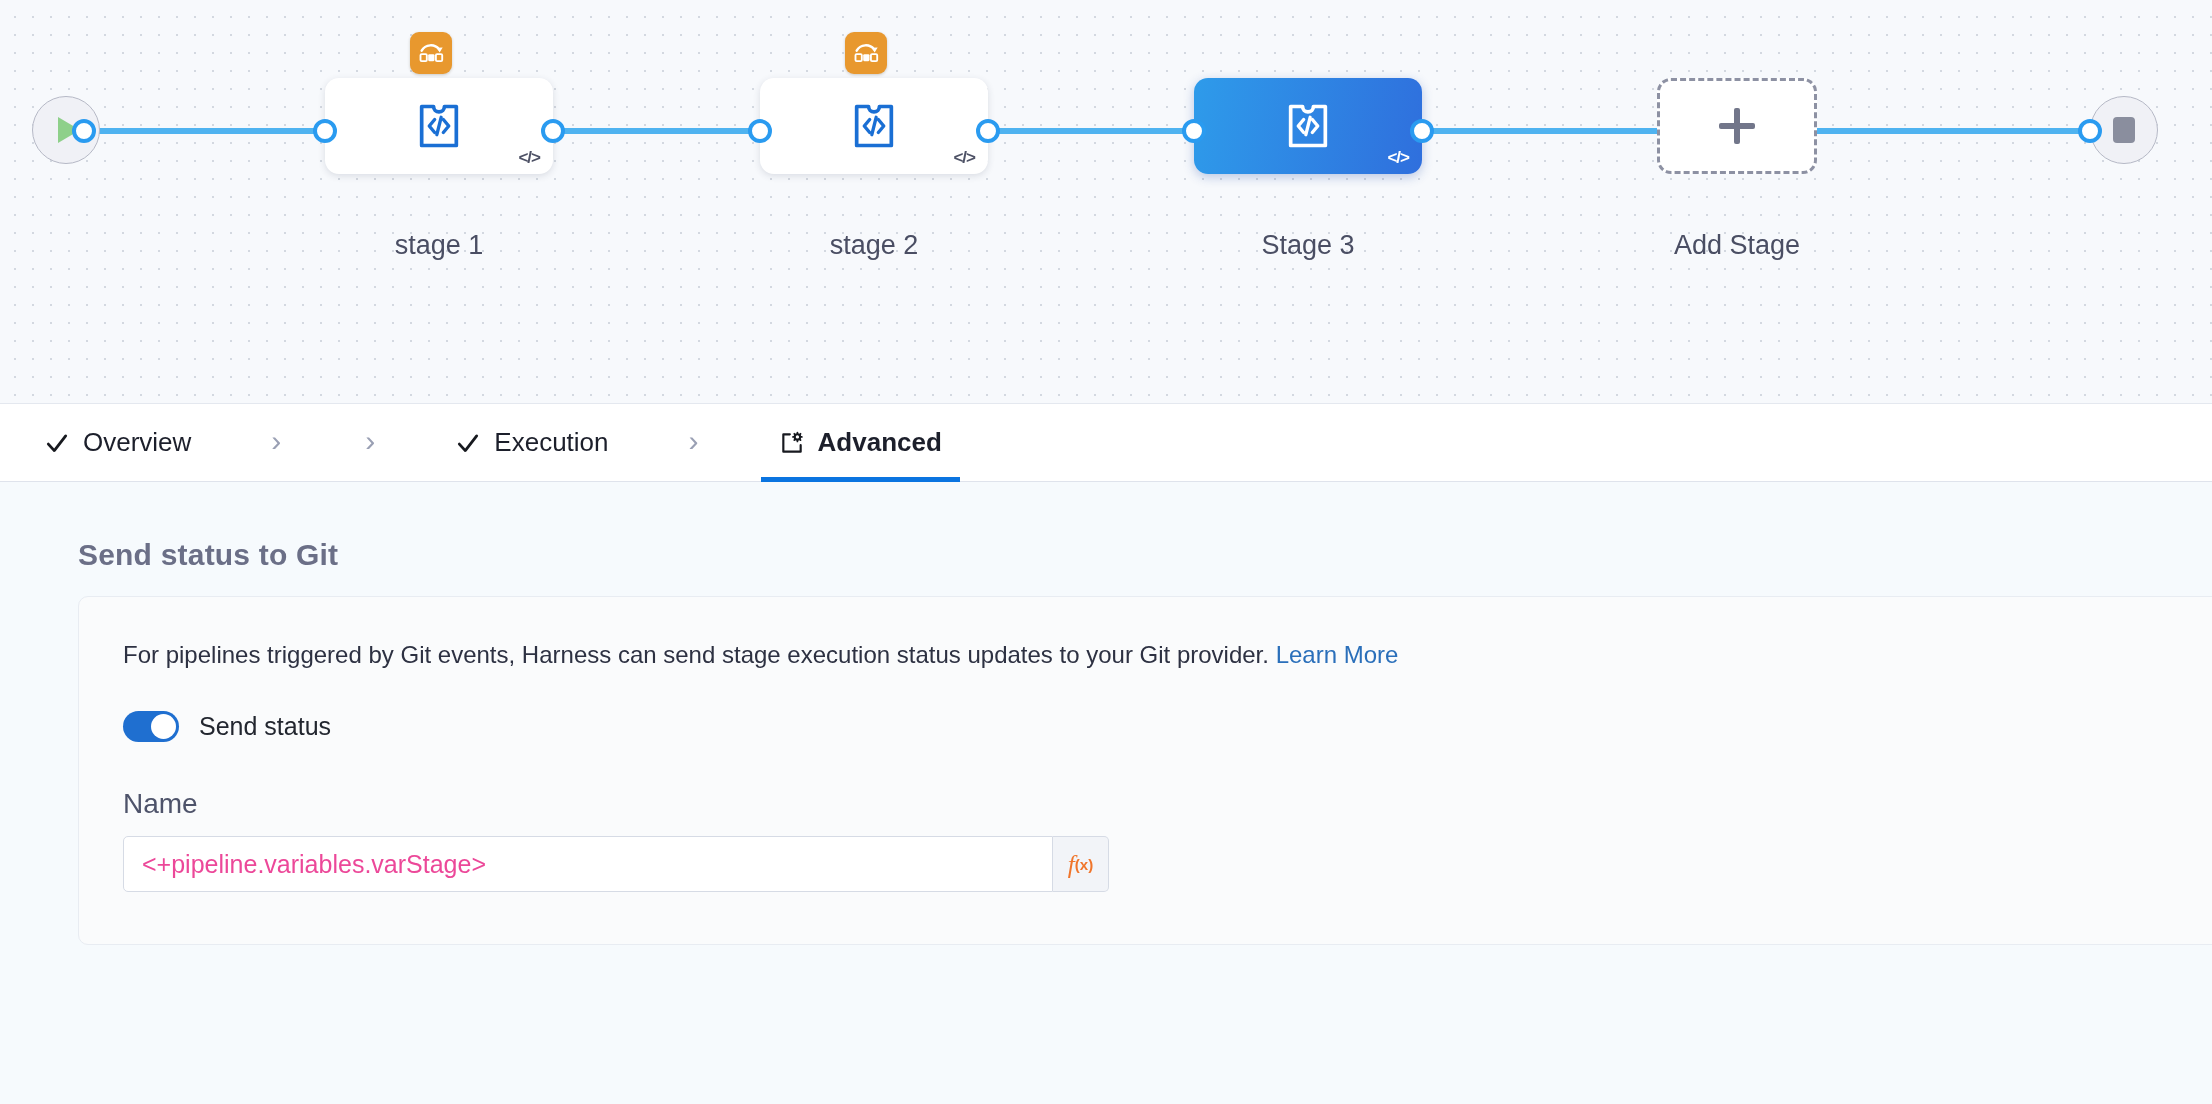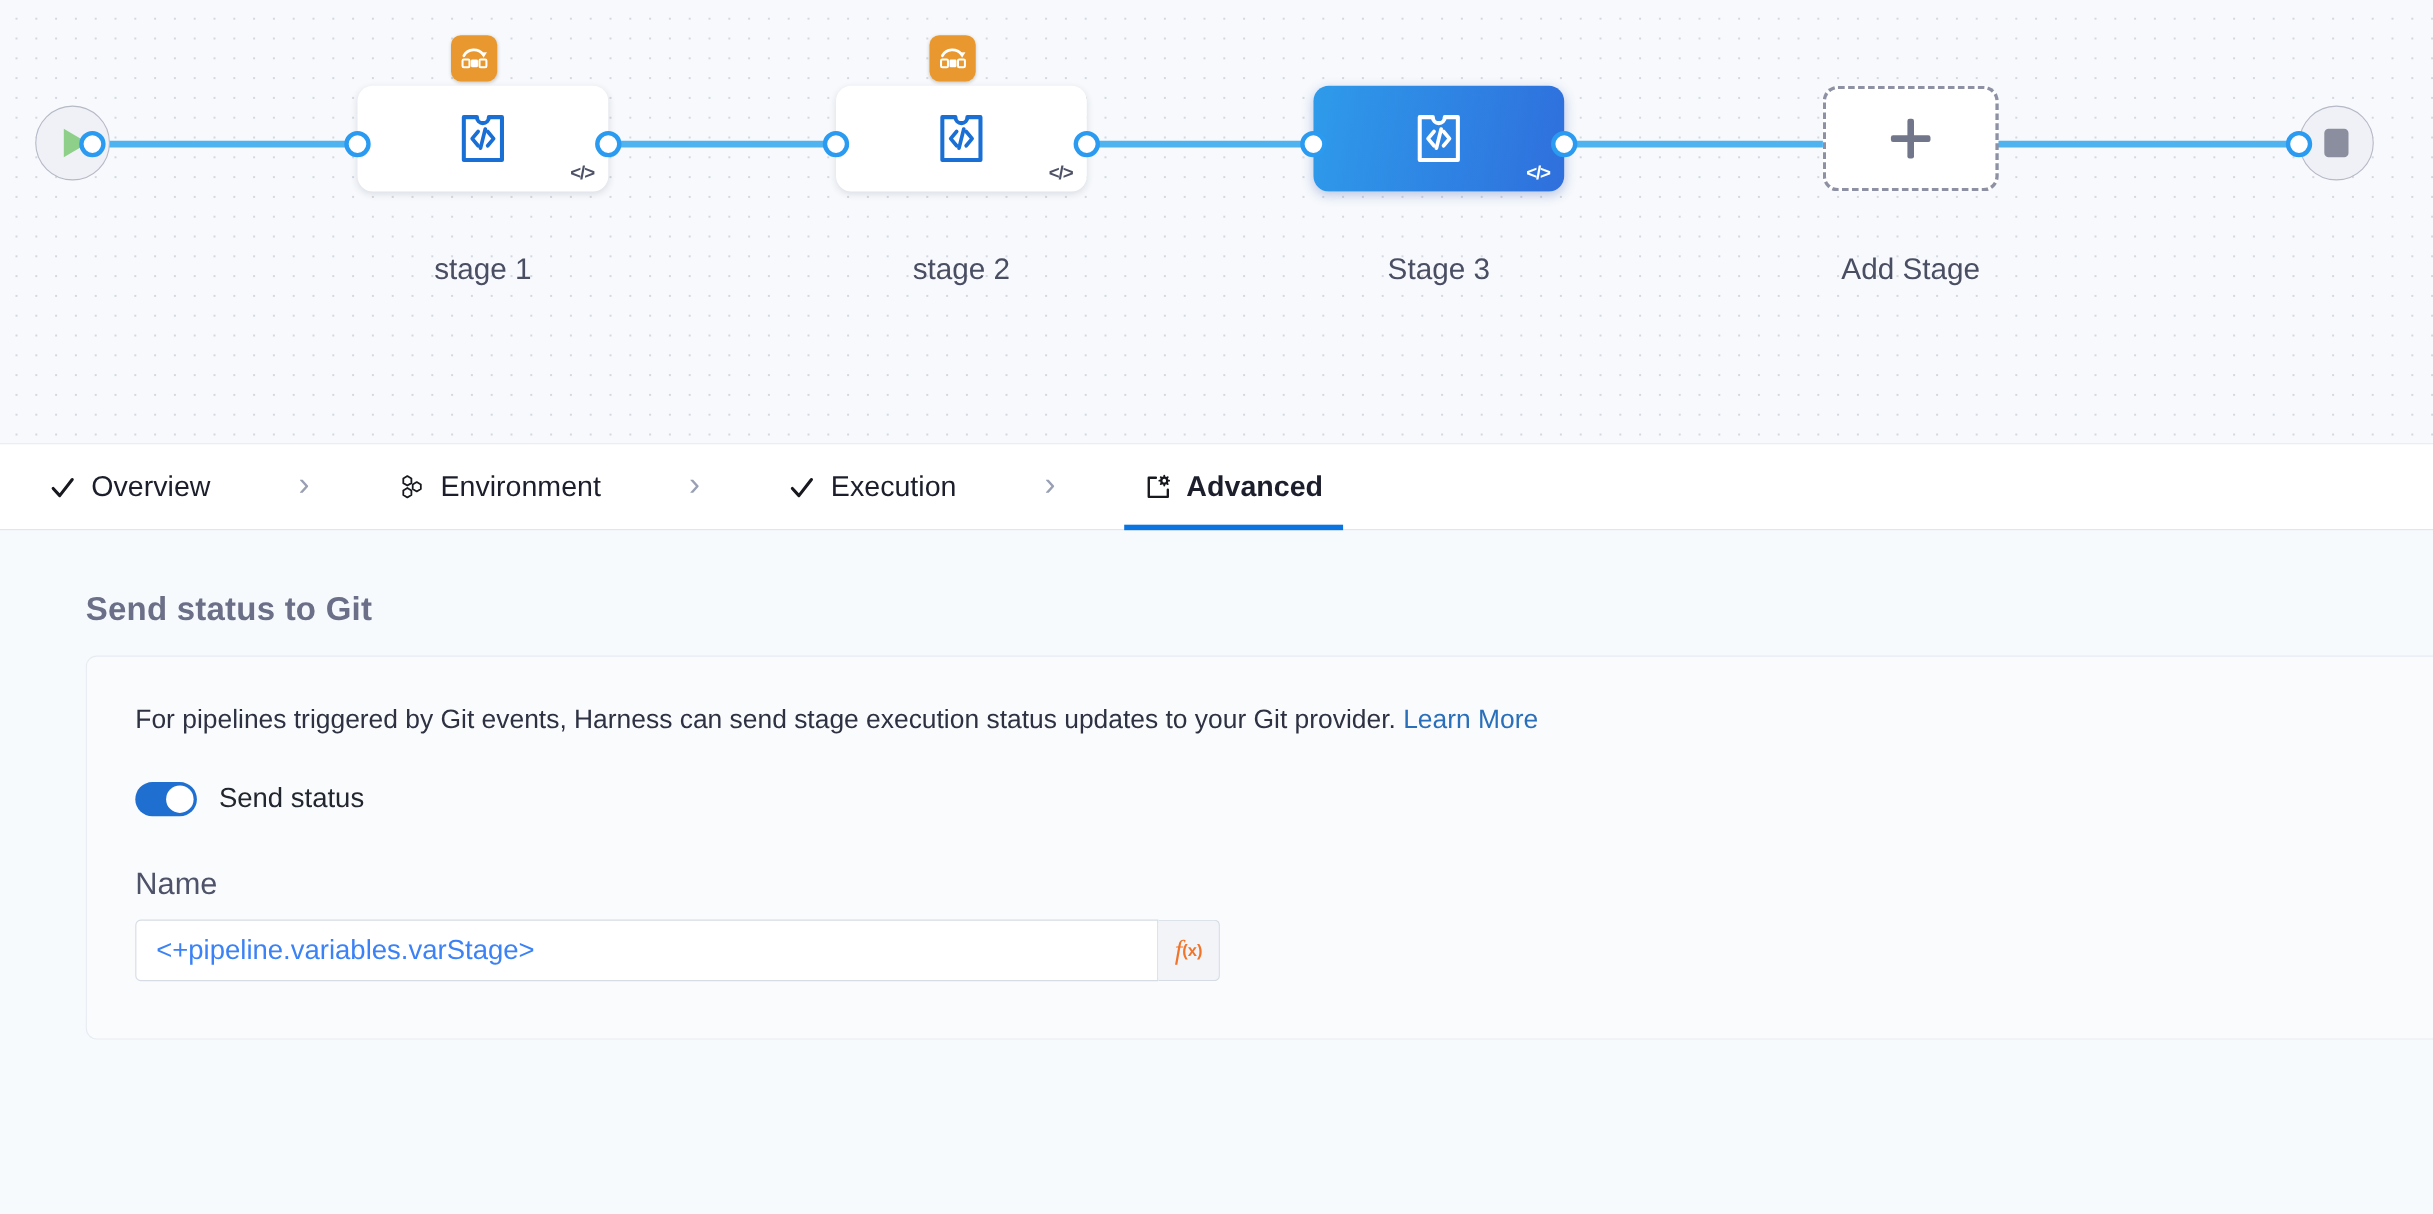--- a/index.html
+++ b/index.html
@@ -246,21 +246,21 @@
     margin-bottom: 16px;
     font-family: "Liberation Sans", sans-serif;
   }
   .input-row { display: flex; align-items: stretch; }
   .text-input {
     width: 930px; height: 56px;
     border: 1px solid #d6dbe5;
     border-radius: 5px 0 0 5px;
     background: #ffffff;
     font-size: 25px;
-    color: #3b82f6;
+    color: #ec4899;
     padding: 0 18px;
     font-family: "Liberation Sans", sans-serif;
     outline: none;
   }
   .fx-btn {
     width: 56px; height: 56px;
     border: 1px solid #d6dbe5;
     border-left: none;
     border-radius: 0 5px 5px 0;
     background: #f2f4f8;
@@ -356,28 +356,20 @@
 <div class="tabstrip">
 
   <div class="tab">
     <svg class="tab-ico" viewBox="0 0 24 24">
       <path d="M4 13 l5.5 6 L20 5.5" fill="none" stroke="#17191f" stroke-width="2.6" stroke-linecap="round" stroke-linejoin="round"></path>
     </svg>
     <span class="tab-label">Overview</span>
   </div>
   <span class="tab-sep">›</span>
 
-  <div class="tab">
-    <svg class="tab-ico" viewBox="0 0 24 24">
-      <path d="M8.6 2.6 l3.4 2 v3.9 l-3.4 2 l-3.4-2 V4.6 Z" fill="none" stroke="#17191f" stroke-width="1.5" stroke-linejoin="round"></path>
-      <path d="M8.6 12.6 l3.4 2 v3.9 l-3.4 2 l-3.4-2 v-3.9 Z" fill="none" stroke="#17191f" stroke-width="1.5" stroke-linejoin="round"></path>
-      <path d="M16.5 7.6 l3.4 2 v3.9 l-3.4 2 l-3.4-2 V9.6 Z" fill="none" stroke="#17191f" stroke-width="1.5" stroke-linejoin="round"></path>
-    </svg>
-    <span class="tab-label">Environment</span>
-  </div>
   <span class="tab-sep">›</span>
 
   <div class="tab">
     <svg class="tab-ico" viewBox="0 0 24 24">
       <path d="M4 13 l5.5 6 L20 5.5" fill="none" stroke="#17191f" stroke-width="2.6" stroke-linecap="round" stroke-linejoin="round"></path>
     </svg>
     <span class="tab-label">Execution</span>
   </div>
   <span class="tab-sep">›</span>
 

